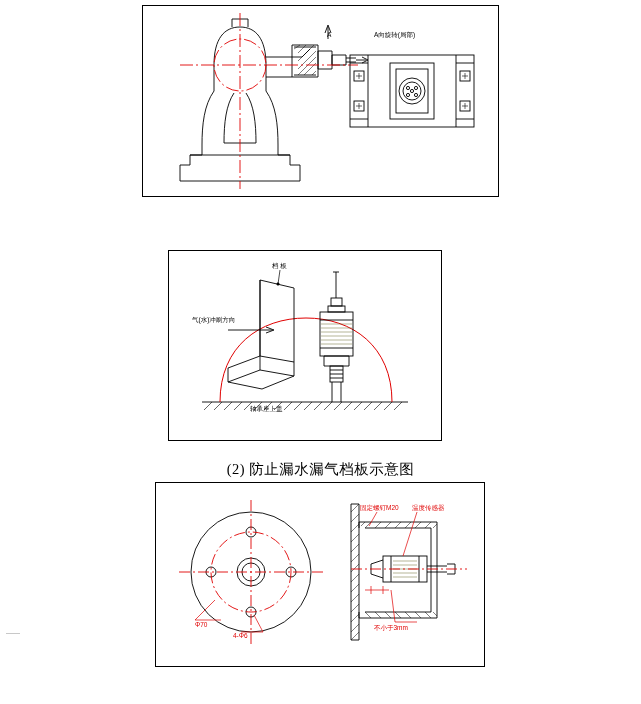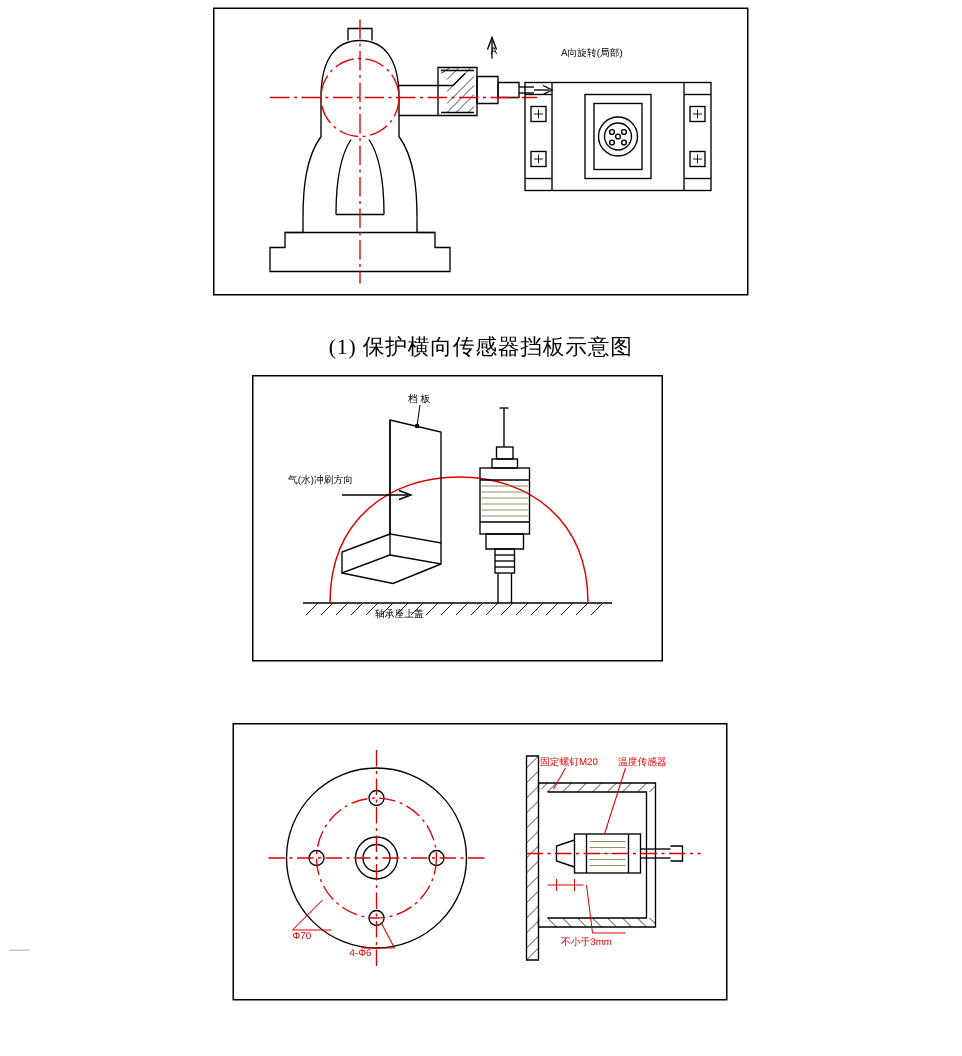--- a/index.html
+++ b/index.html
@@ -183,21 +183,20 @@
         <path d="M214 71 L220 71 M217 68 L217 74"></path>
         <path d="M214 101 L220 101 M217 98 L217 104"></path>
         <path d="M320 71 L326 71 M323 68 L323 74"></path>
         <path d="M320 101 L326 101 M323 98 L323 104"></path>
       </g>
     </svg>
 
     <span class="lbl" style="left:185px;top:26px;">A</span>
     <span class="lbl" style="left:232px;top:26px;">A向旋转(局部)</span>
   </div>
-  <div class="caption" id="cap1">(1)  保护横向传感器挡板示意图</div>
 
   <div class="figure" id="fig2">
     <div class="fig-frame"></div>
 
     <svg width="274" height="191" viewBox="0 0 274 191">
 
       <g stroke="#000" stroke-width="0.9" fill="none">
         <line x1="34" y1="152" x2="240" y2="152"></line>
       </g>
       <g stroke="#000" stroke-width="0.6">
@@ -278,20 +277,21 @@
       <g stroke="#000" stroke-width="0.9" fill="none">
         <path d="M60 80 L104 80"></path>
         <path d="M98 77 L106 80 L98 83"></path>
       </g>
     </svg>
 
     <span class="lbl" style="left:104px;top:12px;">档 板</span>
     <span class="lbl" style="left:24px;top:66px;">气(水)冲刷方向</span>
     <span class="lbl" style="left:82px;top:155px;">轴承座上盖</span>
   </div>
+  <div class="caption" id="cap2">(2)  防止漏水漏气档板示意图</div>
 
   <div class="figure" id="fig3">
     <div class="fig-frame"></div>
 
     <svg width="330" height="185" viewBox="0 0 330 185">
 
       <g stroke="#000" stroke-width="0.9" fill="none">
         <circle cx="96" cy="90" r="60"></circle>
         <circle cx="96" cy="90" r="14"></circle>
         <circle cx="96" cy="90" r="9"></circle>

